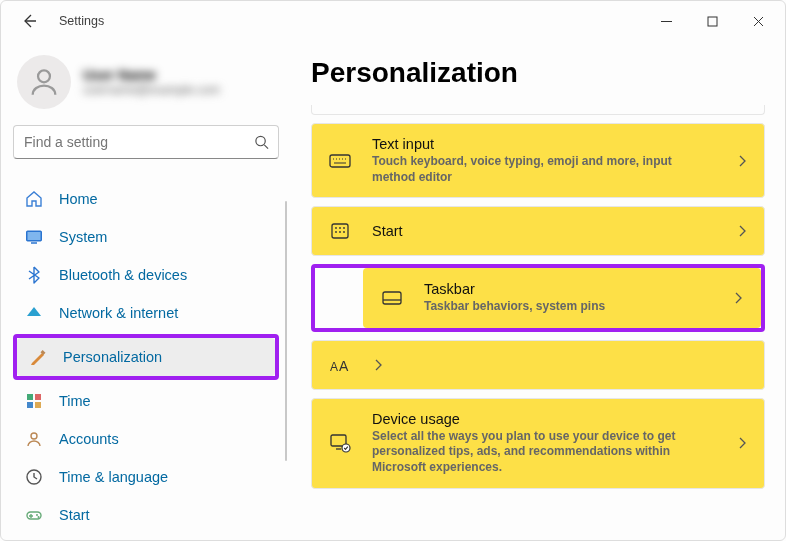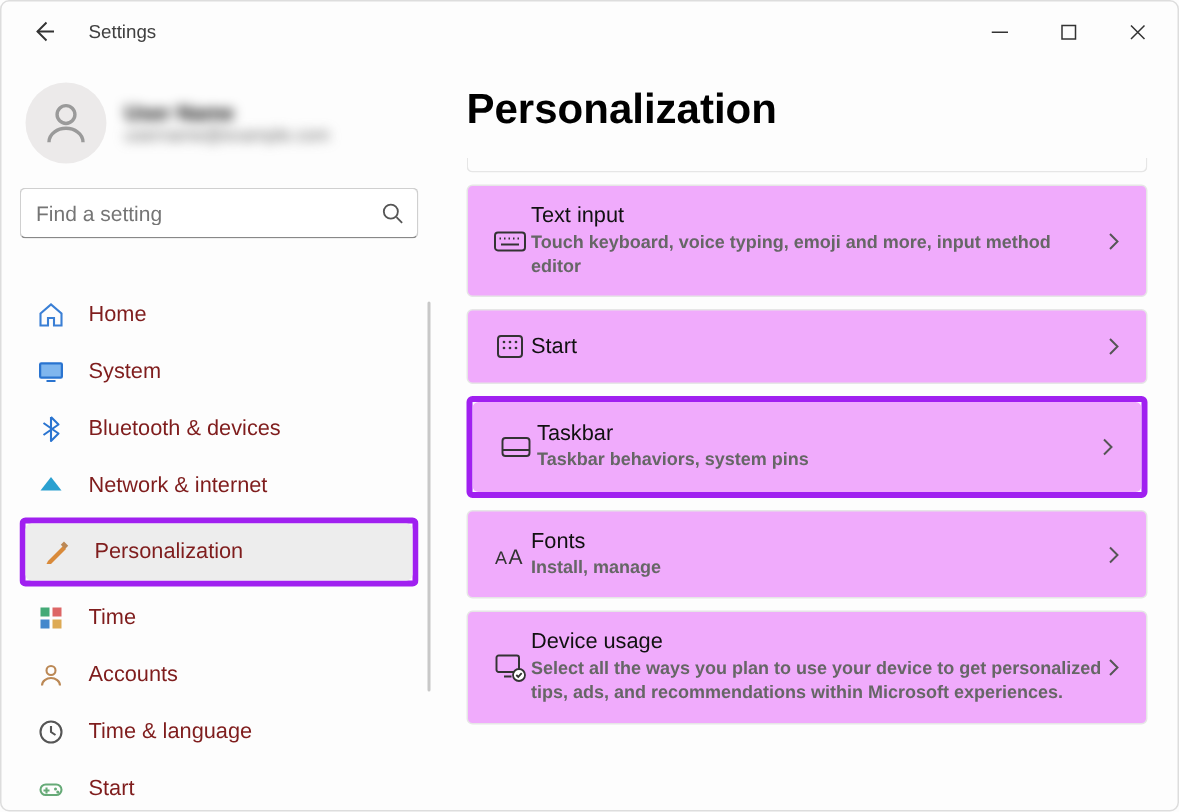--- a/index.html
+++ b/index.html
@@ -18,44 +18,44 @@
   .main { flex: 1; padding: 10px 20px 0 20px; overflow: hidden; position: relative; }
 
   
   .profile { display: flex; align-items: center; gap: 12px; margin: 4px 0 16px 4px; }
   .avatar { width: 54px; height: 54px; border-radius: 50%; background: #eceaea; display: flex; align-items: center; justify-content: center; color: #8a8a8a; }
   .profile-text { filter: blur(4px); }
   .profile-text .name { font-size: 14px; font-weight: 600; }
   .profile-text .email { font-size: 12px; color: #666; }
 
   
-  .searchwrap { position: relative; margin-bottom: 32px; }
+  .searchwrap { position: relative; margin-bottom: 21px; }
   .search { width: 100%; height: 34px; border: 1px solid #d0d0d0; border-bottom: 1.5px solid #888; border-radius: 4px; padding: 0 32px 0 10px; font-size: 14px; background: #fff; }
   .searchwrap .searchicon { position: absolute; right: 10px; top: 50%; transform: translateY(-50%); color: #555; pointer-events: none; }
 
   
   .nav { overflow: hidden; }
-  .nav-item { display: flex; align-items: center; gap: 14px; height: 38px; padding: 0 10px; border-radius: 4px; font-size: 14.5px; color: #7f1d1d; cursor: pointer; }
+  .nav-item { display: flex; align-items: center; gap: 14px; height: 38px; padding: 0 10px; border-radius: 4px; font-size: 14.5px; color: #0369a1; cursor: pointer; }
   .nav-item.selected { background: #ededed; position: relative; }
   .nav-item .icon { width: 22px; display: flex; justify-content: center; }
   .highlight-nav { border: 4px solid #a020f0; border-radius: 4px; margin: 2px 0; }
 
   
   .heading { font-size: 28px; font-weight: 600; margin: 6px 0 16px 0; }
 
   
   .cards { display: flex; flex-direction: column; gap: 8px; }
   .card-pre { height: 10px; border: 1px solid #e6e6e6; border-radius: 4px; border-top: none; border-top-left-radius: 0; border-top-right-radius: 0; }
-  .card { display: flex; align-items: center; border: 1px solid #e6e6e6; border-radius: 4px; padding: 12px 16px 12px 14px; background: #f0abfc; cursor: pointer; }
+  .card { display: flex; align-items: center; gap: 18px; border: 1px solid #e6e6e6; border-radius: 4px; padding: 12px 16px 12px 14px; background: #fde047; cursor: pointer; }
   .card .cicon { width: 28px; display: flex; justify-content: center; color: #333; }
   .card .ctext { flex: 1; }
   .card .ctitle { font-size: 14.5px; color: #111; }
   .card .csub { font-size: 12px; color: #666; margin-top: 2px; line-height: 1.3; font-weight: bold; }
   .card .chev { color: #555; }
-  .highlight-card { border: 4px solid #a020f0; border-radius: 4px; }
+  .highlight-card { border: 4px solid #a020f0; border-radius: 4px; padding-left: 48px; }
   .highlight-card .card { border: 1px solid transparent; }
 
   
   .scroll-ind { position: absolute; left: 284px; top: 200px; width: 2px; height: 260px; background: #c8c8c8; border-radius: 2px; }
 
   svg { display: block; }
 </style>
 </head>
 <body>
 
@@ -269,24 +269,20 @@
         </div>
       </div>
 
       <div class="card">
         <span class="cicon">
             <svg width="24" height="24" viewBox="0 0 24 24">
               <text x="2" y="18" font-size="12" font-family="serif" fill="#333">A</text>
               <text x="11" y="18" font-size="14" font-family="serif" fill="#333">A</text>
             </svg>
           </span>
-        <div class="ctext">
-          <div class="ctitle">Fonts</div>
-          <div class="csub">Install, manage</div>
-        </div>
         <span class="chev">
             <svg width="12" height="12" viewBox="0 0 12 12">
               <path d="M4 1 L9 6 L4 11" stroke="#555" stroke-width="1.3" fill="none"></path>
             </svg>
           </span>
       </div>
 
       <div class="card">
         <span class="cicon">
             <svg width="24" height="24" viewBox="0 0 24 24">

